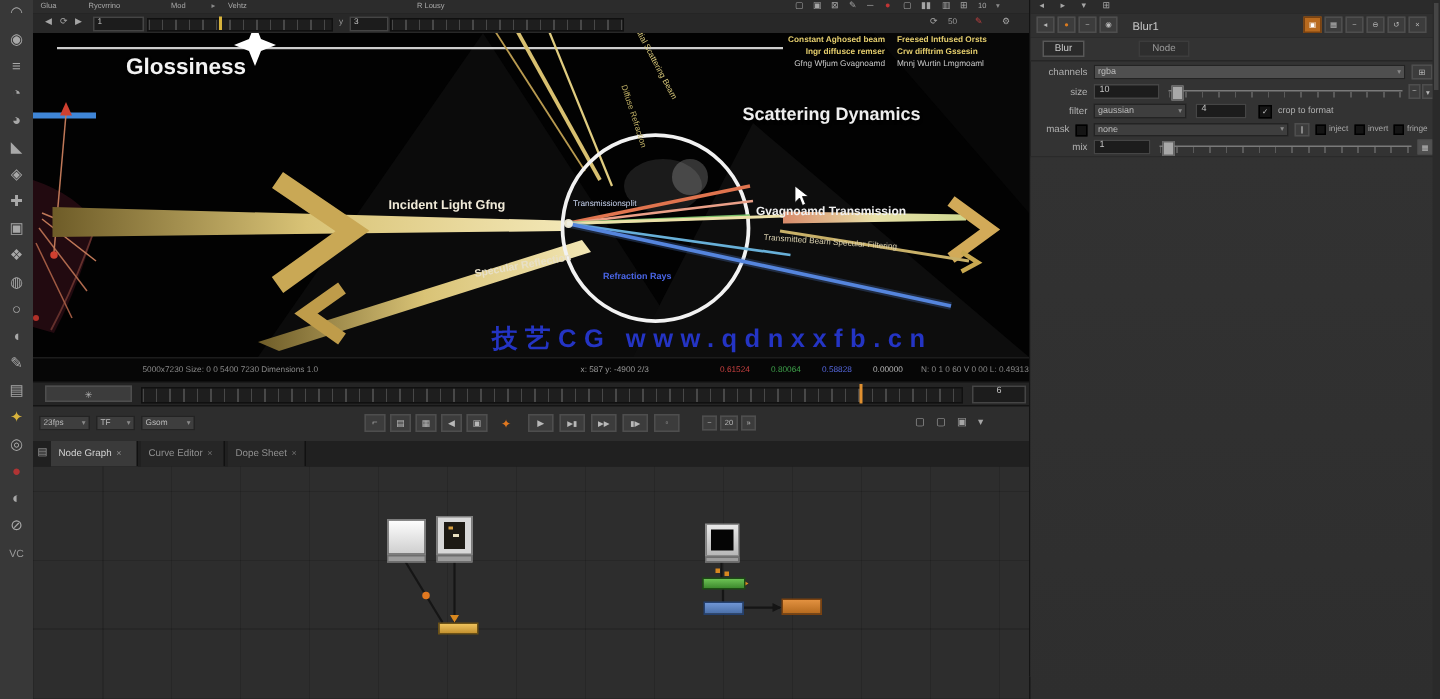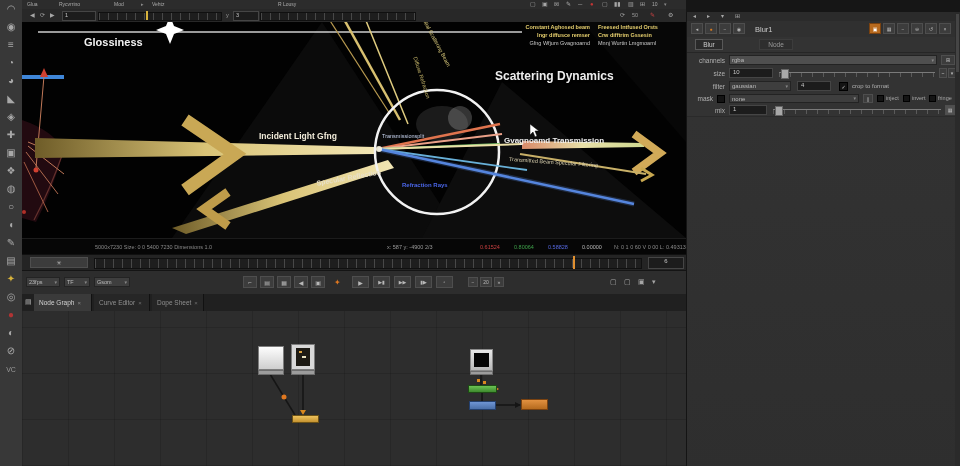--- a/index.html
+++ b/index.html
@@ -150,21 +150,21 @@
         <line x1="356" y1="127" x2="478" y2="102" stroke="#e0744e" stroke-width="2.5"></line>
         <line x1="356" y1="127" x2="480" y2="112" stroke="#eaa088" stroke-width="1.8"></line>
         <line x1="356" y1="127" x2="478" y2="122" stroke="#78be68" stroke-width="2.2"></line>
         <line x1="356" y1="127" x2="500" y2="122" stroke="#ece0a8" stroke-width="2"></line>
         <line x1="356" y1="127" x2="505" y2="148" stroke="#68b0d8" stroke-width="1.8"></line>
         <line x1="356" y1="127" x2="612" y2="182" stroke="#5585dd" stroke-width="5" opacity="0.25"></line>
         <line x1="356" y1="127" x2="612" y2="182" stroke="#5585dd" stroke-width="2.5"></line>
         <circle cx="357" cy="127" r="3" fill="#fff8e0" opacity="0.9"></circle>
       </svg>
 
-      <div class="a" style="left:62px;top:14px;font-size:11px;font-weight:bold;color:#f2f2f2;text-shadow:0 1px 2px #000;">Glossiness</div>
+      <div class="a" style="left:62px;top:14px;font-size:15px;font-weight:bold;color:#f2f2f2;text-shadow:0 1px 2px #000;">Glossiness</div>
       <div class="a" style="left:473px;top:47px;font-size:12px;font-weight:bold;color:#ededed;text-shadow:0 1px 2px #000;">Scattering Dynamics</div>
       <div class="a" style="left:237px;top:109px;font-size:8.5px;font-weight:bold;color:#f0ead8;">Incident Light Gfng</div>
       <div class="a" style="left:294px;top:152px;font-size:7px;font-weight:bold;color:#e8e0c8;transform:rotate(-10deg);">Specular Reflection</div>
       <div class="a" style="left:482px;top:114px;font-size:8px;font-weight:bold;color:#f0f0f0;">Gvagnoamd Transmission</div>
       <div class="a" style="left:487px;top:137px;font-size:5.5px;color:#d8cfae;transform:rotate(4deg);">Transmitted Beam Specular Filtering</div>
       <div class="a" style="left:360px;top:111px;font-size:5.5px;color:#c8d4f0;">Transmissionsplit</div>
       <div class="a" style="left:380px;top:160px;font-size:6px;font-weight:bold;color:#4a66e8;">Refraction Rays</div>
       <div class="a" style="left:404px;top:-6px;font-size:5.5px;color:#d8c87a;transform:rotate(62deg);transform-origin:left top;">Initial Scattering Beam</div>
       <div class="a" style="left:396px;top:34px;font-size:5.5px;color:#c4b468;transform:rotate(72deg);transform-origin:left top;">Diffuse Refraction</div>
 
@@ -172,20 +172,21 @@
         <div>Constant Aghosed beam</div>
         <div>Ingr diffusce remser</div>
         <div style="color:#c8c8c8;font-weight:normal;">Gfng Wfjum Gvagnoamd</div>
       </div>
       <div class="a" style="left:576px;top:1px;width:92px;text-align:left;font-size:5.5px;font-weight:bold;color:#e6cf6e;line-height:8px;">
         <div>Freesed Intfused Orsts</div>
         <div>Crw difftrim Gssesin</div>
         <div style="color:#c8c8c8;font-weight:normal;">Mnnj Wurtin Lmgmoaml</div>
       </div>
 
+      <div class="a" style="left:306px;top:192px;font-size:17px;font-weight:bold;color:#2434c4;letter-spacing:5px;white-space:nowrap;">技艺CG  www.qdnxxfb.cn</div>
 
       <svg class="a" style="left:508px;top:102px;" width="10" height="14">
         <polygon points="0,0 0,11 3,8 5,13 7,12 5,7 9,7" fill="#ffffff" stroke="#000" stroke-width="0.5"></polygon>
       </svg>
     </div>
 
     <div class="a" style="left:0;top:238px;width:664px;height:16px;background:#060606;border-top:1px solid #1c1c1c;">
       <span class="a" style="left:73px;top:5px;font-size:5.5px;color:#8a8a8a;">5000x7230   Size: 0 0 5400 7230   Dimensions   1.0</span>
       <span class="a" style="left:365px;top:5px;font-size:5.5px;color:#9a9a9a;">x: 587  y: -4900  2/3</span>
       <span class="a" style="left:458px;top:5px;font-size:5.5px;color:#c84040;">0.61524</span>
@@ -286,21 +287,21 @@
       <div class="a" style="left:448px;top:60px;width:23px;height:4px;background:#9c9c9c;border:1px solid #6e6e6e;box-sizing:border-box;"></div>
 
       <div class="a" style="left:446px;top:74px;width:29px;height:8px;background:linear-gradient(#6cc254,#3e8a2e);border:1px solid #1d4a14;box-sizing:border-box;"></div>
 
       <div class="a" style="left:447px;top:90px;width:27px;height:9px;background:linear-gradient(#6f95d4,#4a6fa8);border:1px solid #24406e;box-sizing:border-box;"></div>
 
       <div class="a" style="left:499px;top:88px;width:27px;height:11px;background:linear-gradient(#e29140,#b56a1e);border:1px solid #7a4210;box-sizing:border-box;"></div>
     </div>
   </div>
 
-  <div class="a" style="left:686px;top:12px;width:274px;height:451px;background:#333333;border-left:1px solid #141414;box-sizing:border-box;">
+  <div class="a" style="left:686px;top:0;width:274px;height:451px;background:#333333;border-left:1px solid #141414;box-sizing:border-box;">
 
     <div class="a" style="left:0;top:0;width:274px;height:9px;background:#2b2b2b;border-bottom:1px solid #1d1d1d;">
       <span class="a ic" style="left:6px;top:1px;font-size:6px;">◂</span>
       <span class="a ic" style="left:20px;top:1px;font-size:6px;">▸</span>
       <span class="a ic" style="left:34px;top:1px;font-size:6px;">▾</span>
       <span class="a ic" style="left:48px;top:1px;font-size:6px;">⊞</span>
     </div>
 
     <div class="a" style="left:0;top:9px;width:274px;height:16px;background:#303030;border-bottom:1px solid #1b1b1b;">
       <div class="a btn" style="left:4px;top:2px;width:12px;height:11px;font-size:5px;">◂</div>

